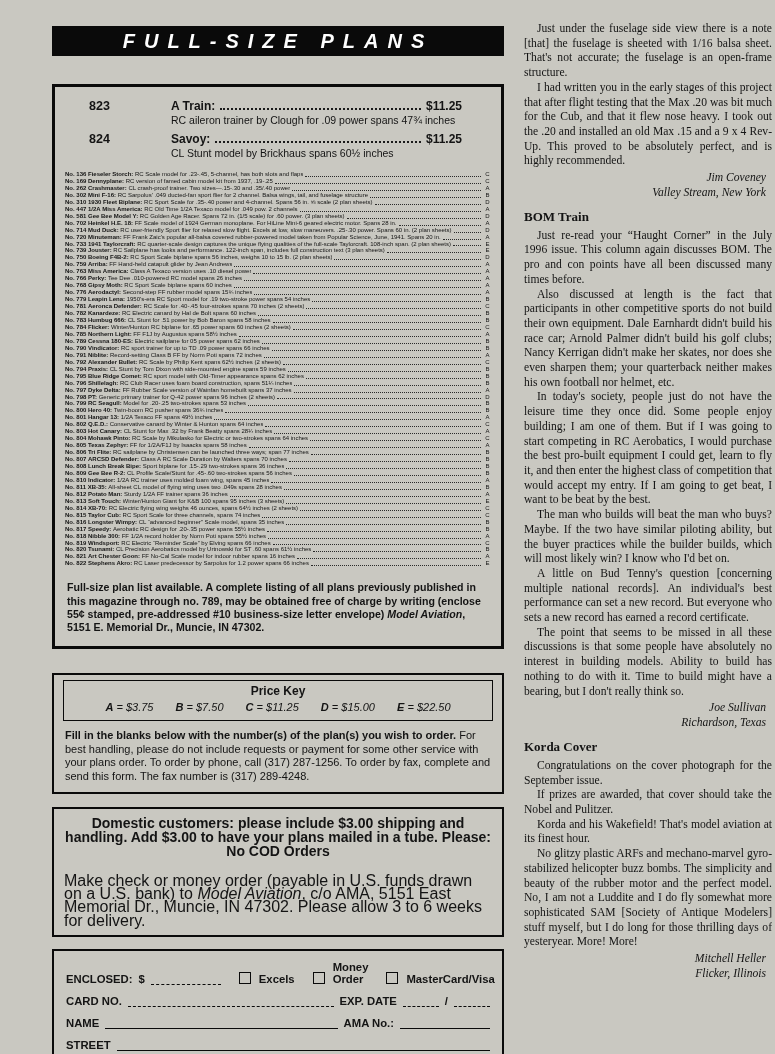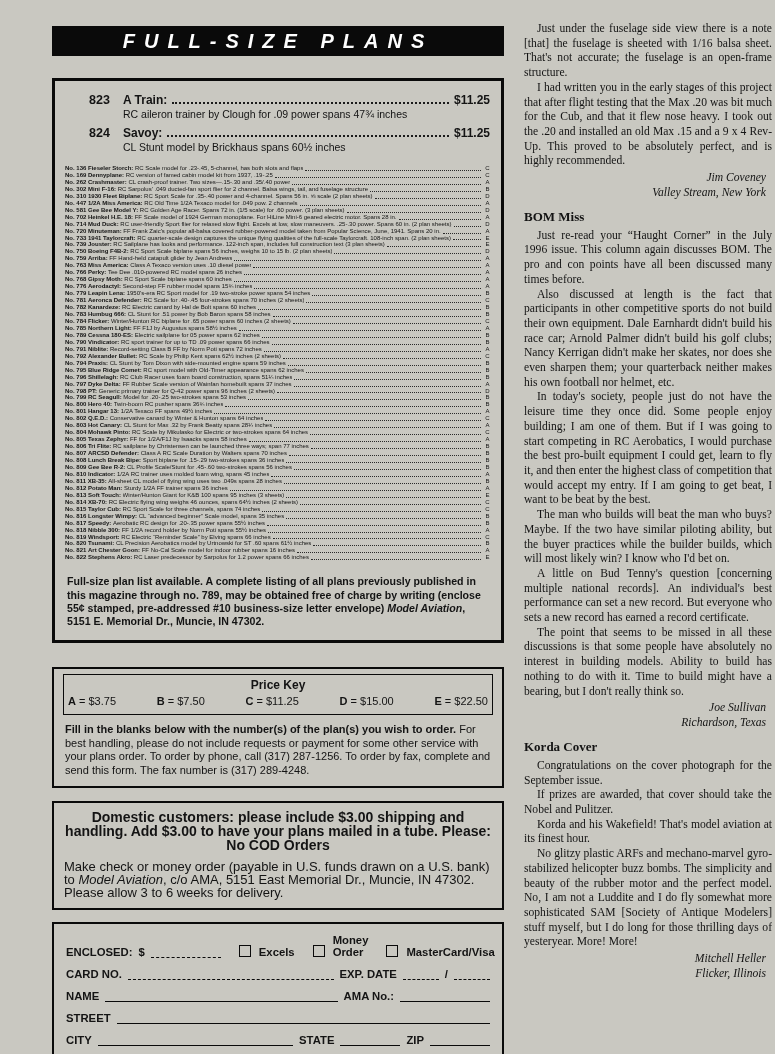--- a/index.html
+++ b/index.html
@@ -4,25 +4,25 @@
 <style>
   html,body{margin:0;padding:0;background:#9a9a96;}
   .page{position:relative;width:775px;height:1054px;background:#c9c8c1;overflow:hidden;
         font-family:"Liberation Sans",sans-serif;color:#141414;display:flex;box-sizing:border-box;}
   .left-col{width:452px;margin-left:52px;padding-top:26px;box-sizing:border-box;flex:none;}
   .right-col{width:248px;margin-left:20px;padding-top:22px;box-sizing:border-box;flex:none;
              font-family:"Liberation Serif",serif;font-size:11.6px;line-height:14.7px;text-align:justify;overflow:hidden;}
 
   
   .plans-header{background:#0a0a0a;color:#fefefe;height:30px;display:flex;align-items:center;justify-content:center;
-                font-weight:bold;font-style:italic;font-size:20px;letter-spacing:9px;margin-bottom:22px;}
+                font-weight:bold;font-style:italic;font-size:20px;letter-spacing:9px;margin-bottom:28px;}
 
   
   .plans-box{border:3px solid #0a0a0a;padding:10px 9px 12px 10px;box-sizing:border-box;}
-  .feat{display:flex;margin:2px 2px 6px 24px;}
+  .feat{display:flex;margin:2px 30px 6px 24px;gap:48px;}
   .feat-no{font-weight:bold;font-size:12.5px;width:34px;flex:none;}
   .feat-main{flex:1;min-width:0;}
   .feat-line1{display:flex;align-items:flex-end;font-weight:bold;font-size:12px;justify-content:center;}
   .leader{flex:1;min-width:8px;border-bottom:2px dotted #1a1a1a;margin:0 5px 3px 5px;}
   .feat-price{font-weight:bold;font-size:12px;}
   .feat-desc{font-size:10.5px;margin-top:1px;}
 
   .plan-list{margin-top:12px;font-size:6px;line-height:6.95px;}
   .plan-line{display:flex;align-items:flex-end;white-space:nowrap;}
   .pl-no{font-weight:bold;flex:none;}
@@ -30,27 +30,27 @@
   .pl-desc{overflow:hidden;min-width:0;flex-shrink:1;}
   .pl-leader{flex:1;min-width:5px;border-bottom:1px dotted #2a2a2a;margin:0 2px 1px 2px;}
   .pl-code{width:9px;text-align:center;flex:none;}
 
   .plan-note{font-size:10.6px;font-weight:bold;line-height:13.2px;margin:14px 2px 0 2px;}
 
   
   .pricekey-box{border:2.5px solid #0a0a0a;margin-top:24px;padding:5px 9px 8px;box-sizing:border-box;}
   .pk-box{border:1px solid #0a0a0a;padding:3px 4px 7px;text-align:center;}
   .pk-title{font-weight:bold;font-size:12px;}
-  .pk-items{display:flex;justify-content:space-between;gap:22px;font-size:11px;margin-top:3px;}
+  .pk-items{display:flex;justify-content:center;gap:22px;font-size:11px;margin-top:3px;font-style:italic;}
   .order-instructions{font-size:11px;line-height:13.6px;margin:8px 2px 0 2px;}
 
   
   .domestic-box{border:2.5px solid #0a0a0a;margin-top:13px;padding:7px 10px 8px;box-sizing:border-box;}
   .dom-bold{font-weight:bold;font-size:14px;line-height:14px;text-align:center;}
-  .dom-rest{font-size:13px;line-height:13.4px;margin-top:8px;}
+  .dom-rest{font-size:16px;line-height:13.4px;margin-top:16px;}
 
   
   .form-box{border:2.5px solid #0a0a0a;margin-top:12px;padding:10px 12px 6px;box-sizing:border-box;}
   .frow{display:flex;align-items:flex-end;font-weight:bold;font-size:11.3px;margin-bottom:10px;gap:6px;}
   .blank{display:inline-block;border-bottom:1.3px solid #0a0a0a;height:11px;flex:none;}
   .blank.dash{border-bottom-style:dashed;}
   .grow{flex:1;}
   .w70{width:70px}.w90{width:90px}.w36{width:36px}.w60{width:60px}
   .cb{width:10px;height:10px;border:1.6px solid #0a0a0a;display:inline-block;flex:none;margin:0 2px 1px 12px;background:#c9c8c1;}
   .outside-note{font-weight:bold;font-size:10.4px;text-align:center;margin:2px 0 2px;}
@@ -562,21 +562,21 @@
 
   </div>
 
   <div class="right-col">
       <p class="lp">Just under the fuselage side view there is a note [that] the fuselage is sheeted with 1/16 balsa sheet. That's not accurate; the fuselage is an open-frame structure.</p>
       <p class="lp">I had written you in the early stages of this project that after flight testing that the Max .20 was bit much for the Cub, and that it flew nose heavy. I took out the .20 and installed an old Max .15 and a 9 x 4 Rev-Up. This proved to be absolutely perfect, and is highly recommended.</p>
       <div class="sig">
         <div class="sig-name">Jim Coveney</div>
         <div class="sig-place">Valley Stream, New York</div>
       </div>
-      <h3 class="lh">BOM Miss</h3>
+      <h3 class="lh">BOM Train</h3>
       <p class="lp">Just re-read your “Haught Corner” in the July 1996 issue. This column again discusses BOM. The pro and con points have all been discussed many times before.</p>
       <p class="lp">Also discussed at length is the fact that participants in other competitive sports do not build their own equipment. Dale Earnhardt didn't build his race car; Arnold Palmer didn't build his golf clubs; Nancy Kerrigan didn't make her skates, nor does she even sharpen them; your quarterback neither makes his own football nor helmet, etc.</p>
       <p class="lp">In today's society, people just do not have the leisure time they once did. Some people enjoy building; I am one of them. But if I was going to start competing in RC Aerobatics, I would purchase the best pro-built equipment I could get, learn to fly it, and then enter the highest class of competition that would accept my entry. If I am going to get beat, I want to be beat by the best.</p>
       <p class="lp">The man who builds will beat the man who buys? Maybe. If the two have similar piloting ability, but the buyer practices while the builder builds, which will most likely win? I know who I'd bet on.</p>
       <p class="lp">A little on Bud Tenny's question [concerning multiple national records]. An individual's best performance can set a new record. But everyone who sets a new record has earned a record certificate.</p>
       <p class="lp">The point that seems to be missed in all these discussions is that some people have absolutely no interest in building models. Ability to build has nothing to do with it. Time to build might have a bearing, but I don't really think so.</p>
       <div class="sig">
         <div class="sig-name">Joe Sullivan</div>
         <div class="sig-place">Richardson, Texas</div>
       </div>

